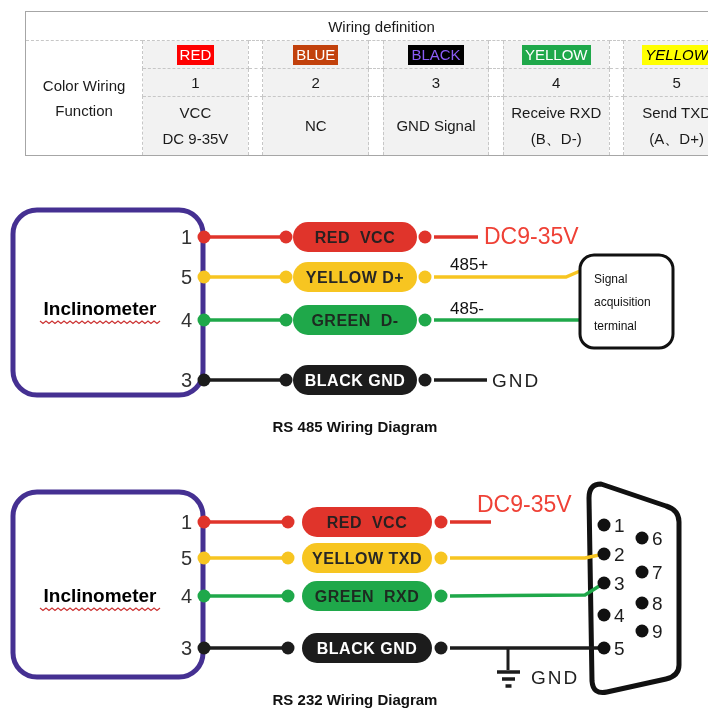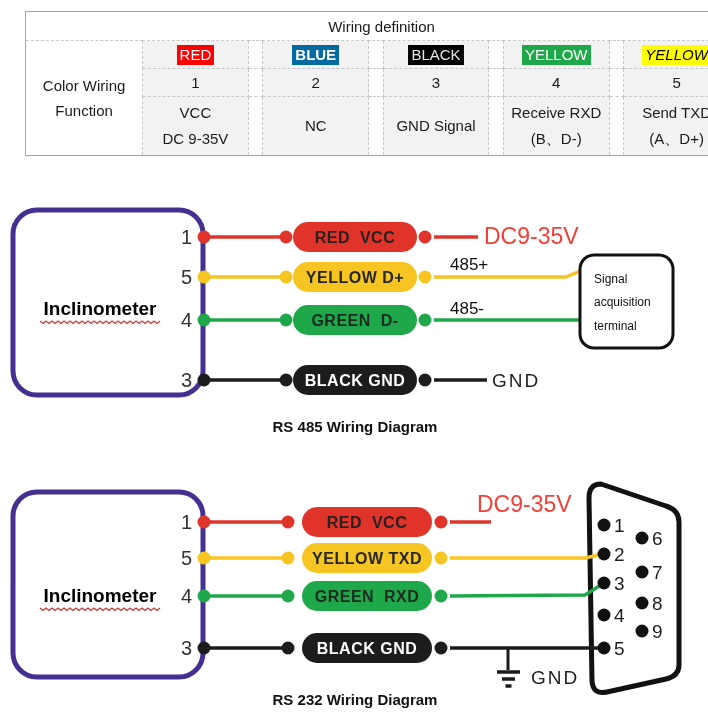--- a/index.html
+++ b/index.html
@@ -35,22 +35,22 @@
   }
   tr.color-row td { height: 28px; }
   tr.num-row td { height: 28px; }
   tr.fn-row td { height: 59px; }
   td.data-cell { background: #f2f2f2; }
   td.spacer-cell, td.label-cell { background: #ffffff; }
   td.label-cell div { line-height: 25px; }
   td.fn-cell div { line-height: 26px; }
   .chip { display: inline-block; padding: 0 3px; line-height: 20px; font-size: 15px; }
   .chip-red    { background: #fe0000; color: #ffffff; text-align: right; }
-  .chip-blue   { background: #0369a1; color: #ffffff; font-weight: bold; }
-  .chip-black  { background: #000000; color: #e5e5e5; }
+  .chip-blue   { background: #c2410c; color: #ffffff; }
+  .chip-black  { background: #000000; color: #8b5cf6; }
   .chip-green  { background: #1fa84a; color: #ffffff; }
   .chip-yellow { background: #ffff00; color: #000000; font-style: italic; }
 
   
   svg.diagram { position: absolute; left: 0; font-family: "Liberation Sans", sans-serif; }
   #rs485-svg { top: 195px; }
   #rs232-svg { top: 460px; }
   svg text { white-space: pre; }
   .pill-label { font-size: 16px; font-weight: bold; letter-spacing: .5px; }
   .pin-num { font-size: 20px; fill: #333333; }

